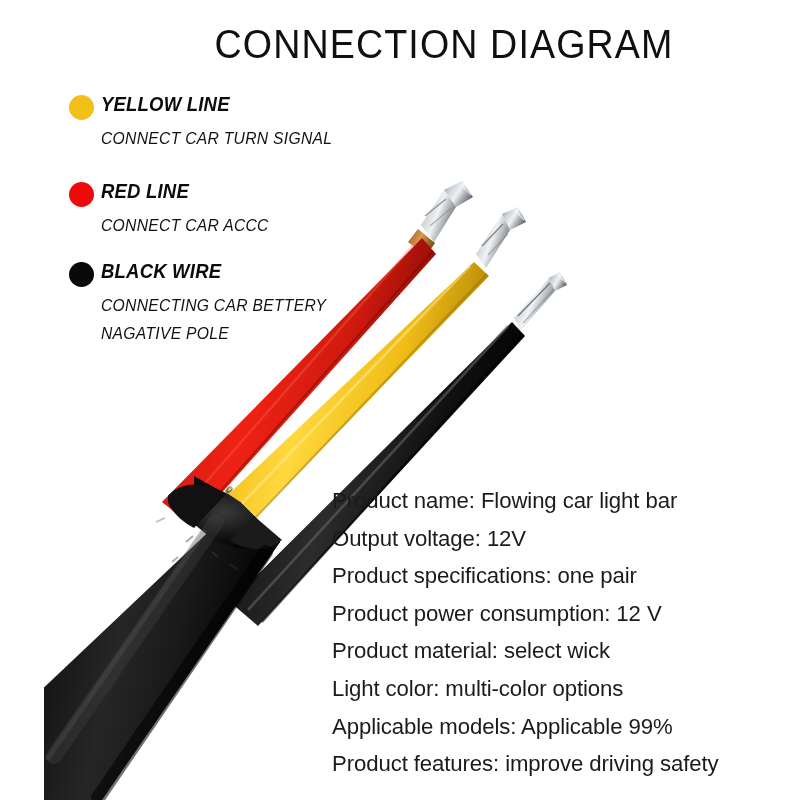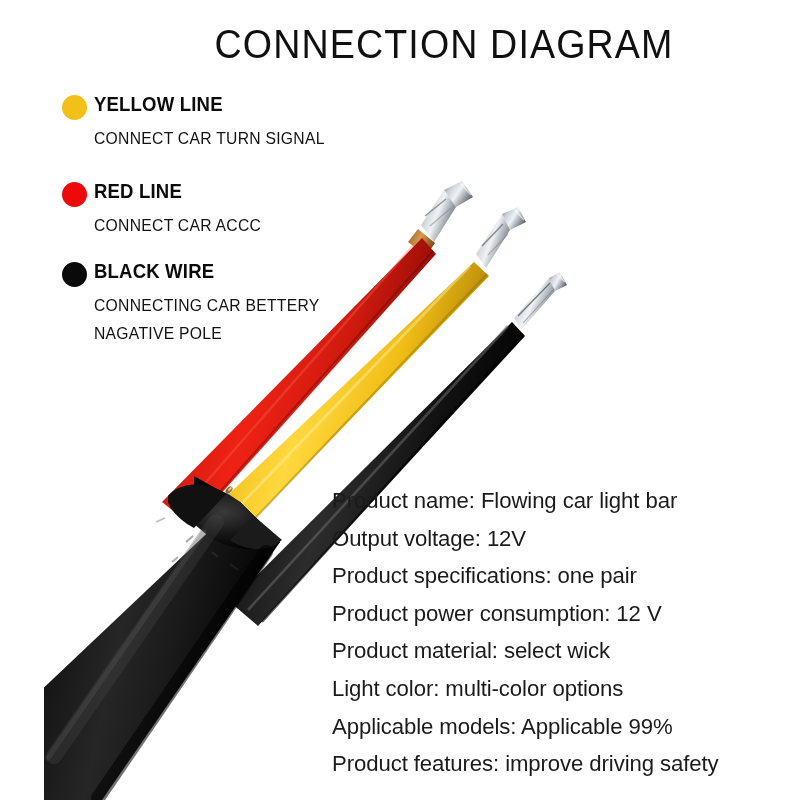--- a/index.html
+++ b/index.html
@@ -10,21 +10,21 @@
   #title{
     position:absolute;left:0;top:22px;width:800px;text-align:center;
     font-family:"Liberation Sans",sans-serif;
     font-size:40px;line-height:44px;letter-spacing:1.2px;
     color:#101010;font-weight:400;
     transform:scaleX(0.94);transform-origin:50% 50%;
     white-space:nowrap;
   }
 
   
-  #legend{position:absolute;left:4px;top:0;width:330px;height:360px;}
+  #legend{position:absolute;left:11px;top:0;width:330px;height:360px;font-style:italic;}
   .leg{position:absolute;left:14px;}
   .leg-dot{
     position:absolute;left:0;top:3px;width:25px;height:25px;border-radius:50%;
   }
   .leg-title{
     position:absolute;left:32px;top:0;
     font-size:19.5px;line-height:24px;letter-spacing:0.2px;
     font-weight:700;color:#0b0b0b;white-space:nowrap;
     transform:scaleX(0.95);transform-origin:0 50%;
   }

